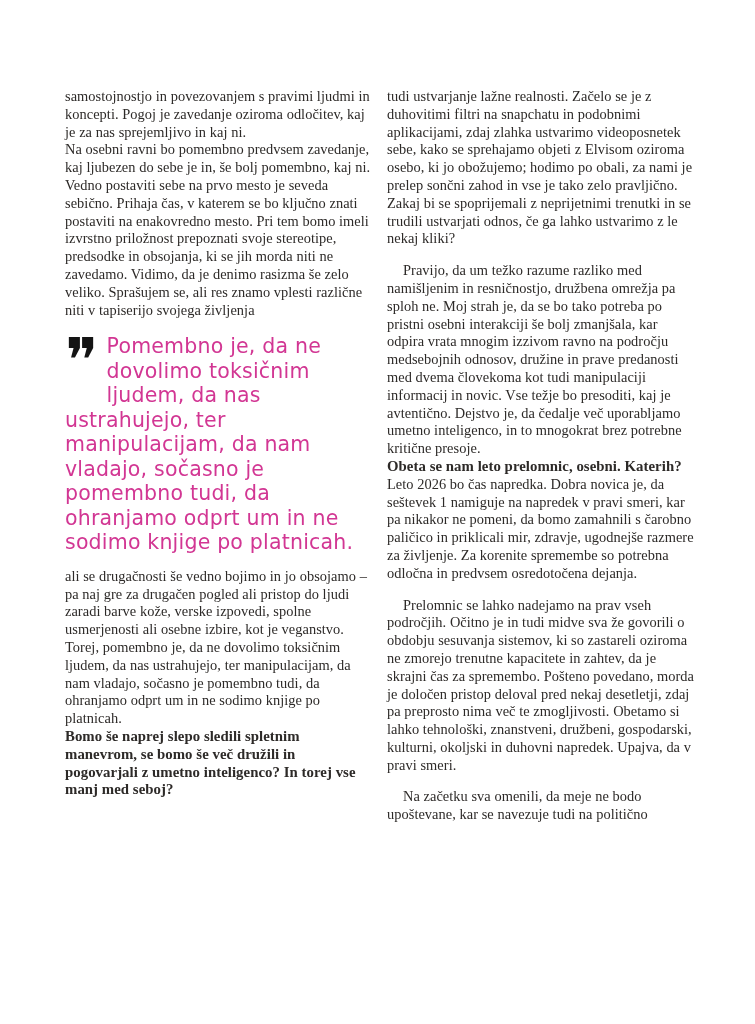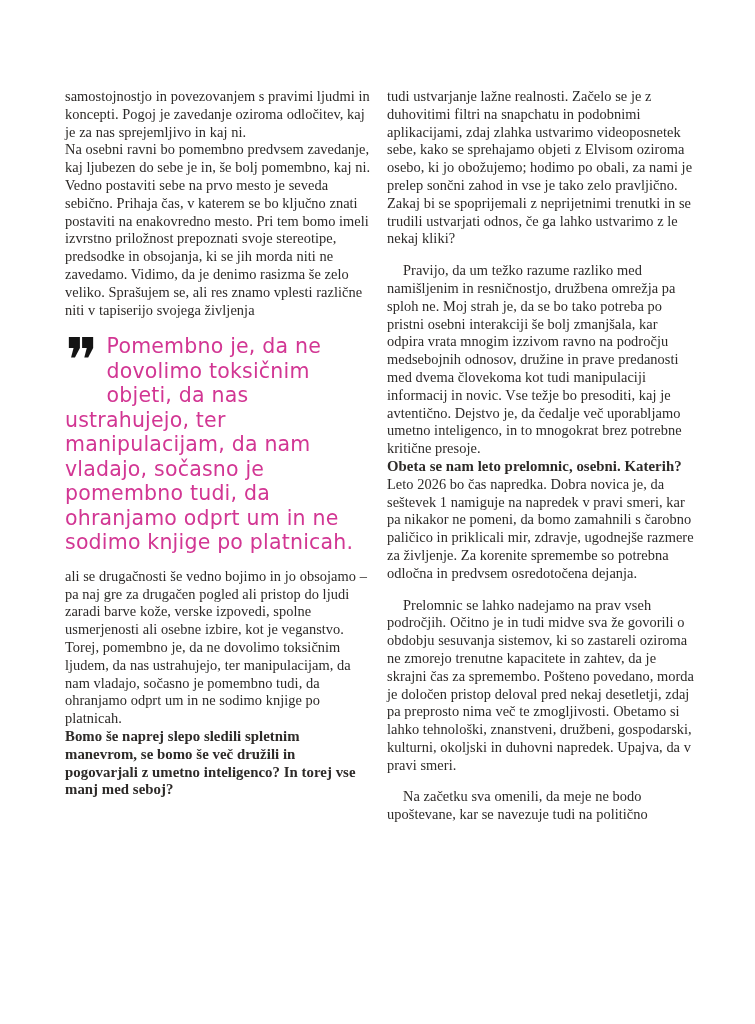--- a/index.html
+++ b/index.html
@@ -75,21 +75,21 @@
 
   <div class="columns">
 
     <div class="col">
       <p>samostojnostjo in povezovanjem s pravimi ljudmi in koncepti. Pogoj je zavedanje oziroma odločitev, kaj je za nas sprejemljivo in kaj ni.</p>
 
 
       <p>Na osebni ravni bo pomembno predvsem zavedanje, kaj ljubezen do sebe je in, še bolj pomembno, kaj ni. Vedno postaviti sebe na prvo mesto je seveda sebično. Prihaja čas, v katerem se bo ključno znati postaviti na enakovredno mesto. Pri tem bomo imeli izvrstno priložnost prepoznati svoje stereotipe, predsodke in obsojanja, ki se jih morda niti ne zavedamo. Vidimo, da je denimo rasizma še zelo veliko. Sprašujem se, ali res znamo vplesti različne niti v tapiserijo svojega življenja</p>
 
       <div class="pullquote">
-        <span class="qmark">❞</span><span>Pomembno je, da ne dovolimo toksičnim objeti, da nas ustrahujejo, ter manipulacijam, da nam vladajo, sočasno je pomembno tudi, da ohranjamo odprt um in ne sodimo knjige po platnicah.</span>
+        <span class="qmark">❞</span><span>Pomembno je, da ne dovolimo toksičnim ljudem, da nas ustrahujejo, ter manipulacijam, da nam vladajo, sočasno je pomembno tudi, da ohranjamo odprt um in ne sodimo knjige po platnicah.</span>
       </div>
 
       <p>ali se drugačnosti še vedno bojimo in jo obsojamo – pa naj gre za drugačen pogled ali pristop do ljudi zaradi barve kože, verske izpovedi, spolne usmerjenosti ali osebne izbire, kot je veganstvo. Torej, pomembno je, da ne dovolimo toksičnim ljudem, da nas ustrahujejo, ter manipulacijam, da nam vladajo, sočasno je pomembno tudi, da ohranjamo odprt um in ne sodimo knjige po platnicah.</p>
 
       <p class="question">Bomo še naprej slepo sledili spletnim manevrom, se bomo še več družili in pogovarjali z umetno inteligenco? In torej vse manj med seboj?</p>
 
     </div>
 
     <div class="col">
       <p>tudi ustvarjanje lažne realnosti. Začelo se je z duhovitimi filtri na snapchatu in podobnimi aplikacijami, zdaj zlahka ustvarimo videoposnetek sebe, kako se sprehajamo objeti z Elvisom oziroma osebo, ki jo obožujemo; hodimo po obali, za nami je prelep sončni zahod in vse je tako zelo pravljično. Zakaj bi se spoprijemali z neprijetnimi trenutki in se trudili ustvarjati odnos, če ga lahko ustvarimo z le nekaj kliki?</p>

